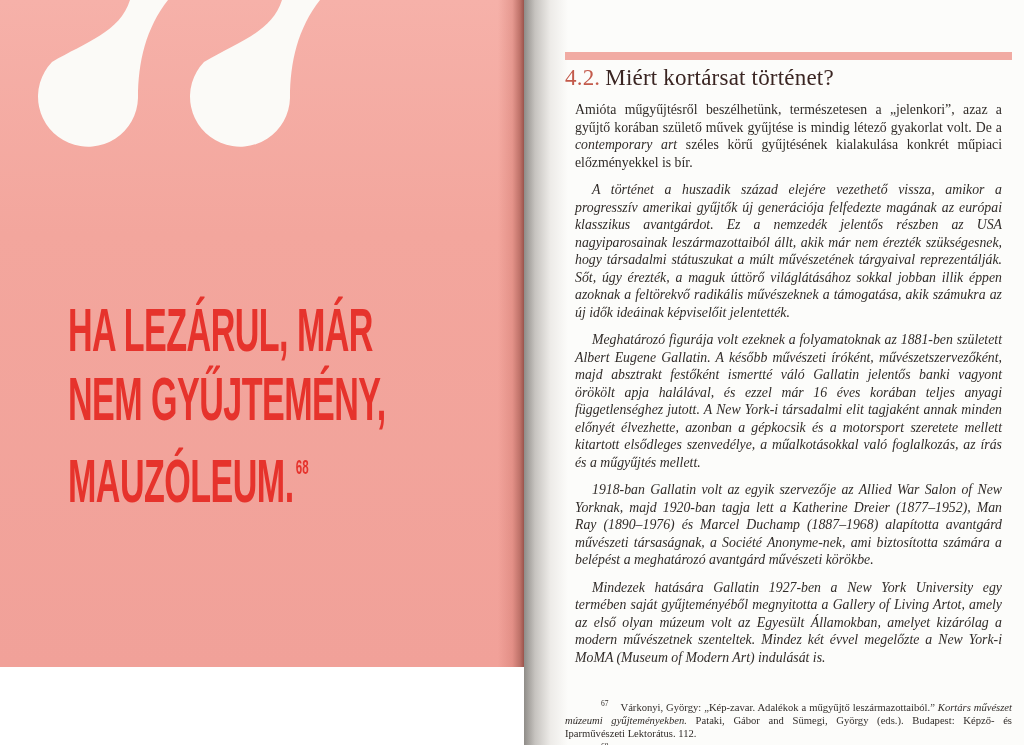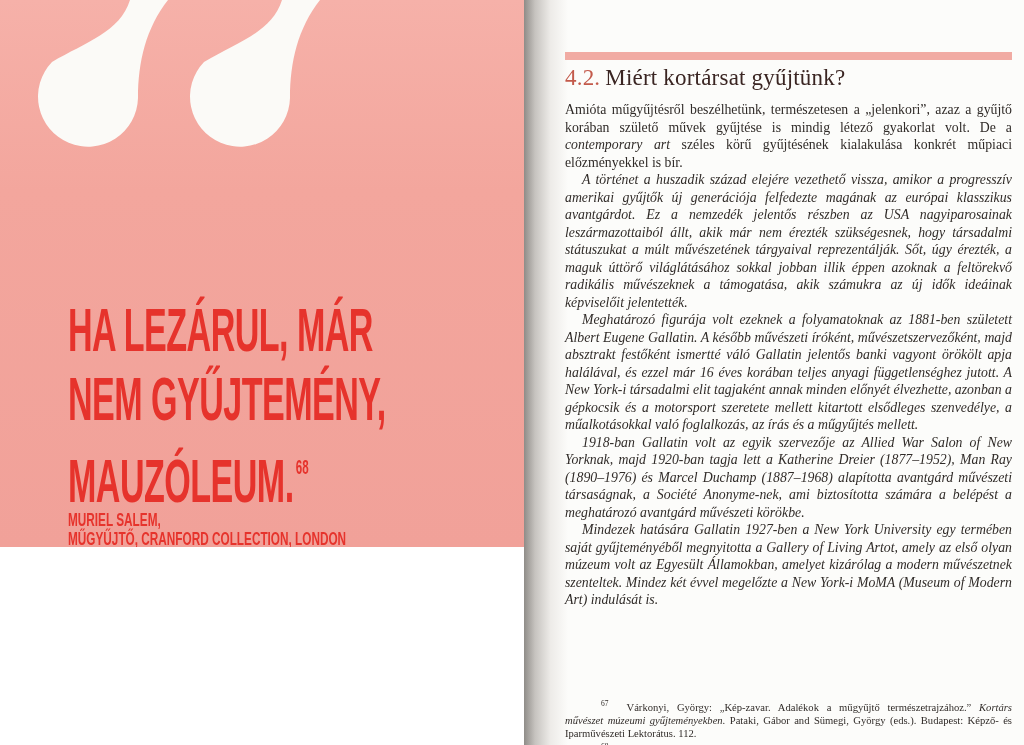--- a/index.html
+++ b/index.html
@@ -5,24 +5,23 @@
   html,body{margin:0;padding:0;}
   body{
     width:1024px;height:745px;overflow:hidden;
     background:#ffffff;
     font-family:"Liberation Serif", serif;
   }
   .spread{position:relative;width:1024px;height:745px;}
 
   
   .page-left{
-    position:absolute;left:0;top:0;width:524px;height:547px;
+    position:absolute;left:0;top:0;width:524px;height:667px;
     background:linear-gradient(180deg,#f6b1a9 0%, var(--page-pink) 35%, #f1a199 100%);
     overflow:hidden;
-    padding-left:36px;
   }
   .left-spine-shade{
     position:absolute;right:0;top:0;width:26px;height:100%;
     background:linear-gradient(90deg, rgba(150,60,50,0) 0%, rgba(200,110,100,0.35) 55%, #bd7168 85%, #9a534b 100%);
   }
   .open-quote{position:absolute;left:26px;top:0;width:300px;height:165px;}
   .open-quote path{fill:var(--quote-mark-white);}
   .quote{
     position:absolute;left:68px;top:296px;
     color:var(--quote-red);
@@ -59,72 +58,68 @@
   .accent-bar{margin-top:52px;height:8px;width:100%;background:var(--accent-bar);}
   .heading{
     margin:5px 0 0 0;font-size:23px;font-weight:normal;
     color:var(--heading-dark);letter-spacing:0.2px;
   }
   .sec-num{color:var(--section-number);margin-right:5px;}
   .body-text{
     margin-top:10px;font-size:13.8px;line-height:17.5px;
     text-align:justify;color:var(--body-text);
   }
-  .para{margin:0;}
+  .para{margin:10px;}
   .para.indent{text-indent:17px;font-style:italic;}
   .seg-italic{font-style:italic;}
   .footnotes{
     position:absolute;left:41px;top:697px;width:447px;
     font-size:10.6px;line-height:13px;text-align:justify;
     color:var(--body-text);
   }
   .footnote{margin:0;}
-  .footnote sup{font-size:7.5px;margin-right:18px;padding-left:36px;}
+  .footnote sup{font-size:7.5px;margin-right:12px;padding-left:36px;}
 </style>
 </head>
 <body>
 
 <div class="spread">
 
   <div class="page page-left">
     <svg class="open-quote" viewBox="0 0 300 165" aria-hidden="true">
       <path d="M104,0 C94,32 60,42 26,62 A50,50 0 1 0 112,98 C112,62 120,28 142,0 Z"></path>
       <path transform="translate(152,0)" d="M104,0 C94,32 60,42 26,62 A50,50 0 1 0 112,98 C112,62 120,28 142,0 Z"></path>
     </svg>
 
     <div class="quote">
         <div class="quote-line">HA LEZÁRUL, MÁR</div>
         <div class="quote-line">NEM GYŰJTEMÉNY,</div>
         <div class="quote-line">MAUZÓLEUM.<sup class="quote-ref">68</sup></div>
       </div>
 
-    <div class="attribution">
-        <div class="attr-line">MURIEL SALEM,</div>
-        <div class="attr-line">MŰGYŰJTŐ, CRANFORD COLLECTION, LONDON</div>
-      </div>
 
     <div class="ball ball-1"></div>
     <div class="ball ball-2"></div>
     <div class="left-spine-shade"></div>
   </div>
 
   <div class="page page-right">
     <div class="gutter-shade"></div>
     <div class="content">
       <div class="accent-bar"></div>
       <h1 class="heading">
-        <span class="sec-num">4.2.</span><span class="sec-title">Miért kortársat gyűjtünk?</span>
+        <span class="sec-num">4.2.</span><span class="sec-title">Miért kortársat történet?</span>
       </h1>
       <div class="body-text">
           <p class="para"><span>Amióta műgyűjtésről beszélhetünk, természetesen a „jelenkori”, azaz a gyűjtő korában születő művek gyűjtése is mindig létező gyakorlat volt. De a </span><span class="seg-italic">contemporary art</span><span> széles körű gyűjtésének kialakulása konkrét műpiaci előzményekkel is bír.</span></p>
           <p class="para indent"><span>A történet a huszadik század elejére vezethető vissza, amikor a progresszív amerikai gyűjtők új generációja felfedezte magának az európai klasszikus avantgárdot. Ez a nemzedék jelentős részben az USA nagyiparosainak leszármazottaiból állt, akik már nem érezték szükségesnek, hogy társadalmi státuszukat a múlt művészetének tárgyaival reprezentálják. Sőt, úgy érezték, a maguk úttörő világlátásához sokkal jobban illik éppen azoknak a feltörekvő radikális művészeknek a támogatása, akik számukra az új idők ideáinak képviselőit jelentették.</span></p>
           <p class="para indent"><span>Meghatározó figurája volt ezeknek a folyamatoknak az 1881-ben született Albert Eugene Gallatin. A később művészeti íróként, művészetszervezőként, majd absztrakt festőként ismertté váló Gallatin jelentős banki vagyont örökölt apja halálával, és ezzel már 16 éves korában teljes anyagi függetlenséghez jutott. A New York-i társadalmi elit tagjaként annak minden előnyét élvezhette, azonban a gépkocsik és a motorsport szeretete mellett kitartott elsődleges szenvedélye, a műalkotásokkal való foglalkozás, az írás és a műgyűjtés mellett.</span></p>
           <p class="para indent"><span>1918-ban Gallatin volt az egyik szervezője az Allied War Salon of New Yorknak, majd 1920-ban tagja lett a Katherine Dreier (1877–1952), Man Ray (1890–1976) és Marcel Duchamp (1887–1968) alapította avantgárd művészeti társaságnak, a Société Anonyme-nek, ami biztosította számára a belépést a meghatározó avantgárd művészeti körökbe.</span></p>
           <p class="para indent"><span>Mindezek hatására Gallatin 1927-ben a New York University egy termében saját gyűjteményéből megnyitotta a Gallery of Living Artot, amely az első olyan múzeum volt az Egyesült Államokban, amelyet kizárólag a modern művészetnek szenteltek. Mindez két évvel megelőzte a New York-i MoMA (Museum of Modern Art) indulását is.</span></p>
         </div>
     </div>
     <div class="footnotes">
-        <div class="footnote"><sup>67</sup><span>Várkonyi, György: „Kép-zavar. Adalékok a műgyűjtő természetrajzához.” </span><span class="seg-italic">Kortárs művészet múzeumi gyűjteményekben.</span><span> Pataki, Gábor and Sümegi, György (eds.). Budapest: Képző- és Iparművészeti Lektorátus. 112.</span></div>
+        <div class="footnote"><sup>67</sup><span>Várkonyi, György: „Kép-zavar. Adalékok a műgyűjtő leszármazottaiból.” </span><span class="seg-italic">Kortárs művészet múzeumi gyűjteményekben.</span><span> Pataki, Gábor and Sümegi, György (eds.). Budapest: Képző- és Iparművészeti Lektorátus. 112.</span></div>
         <div class="footnote"><sup>68</sup><span>Buck, Louisa and Greer, Judith. (2006). </span><span class="seg-italic">Owning Art.</span><span> London: Cultureshock Media Ltd. 22.</span></div>
       </div>
   </div>
 
 </div>
 
 </body></html>

